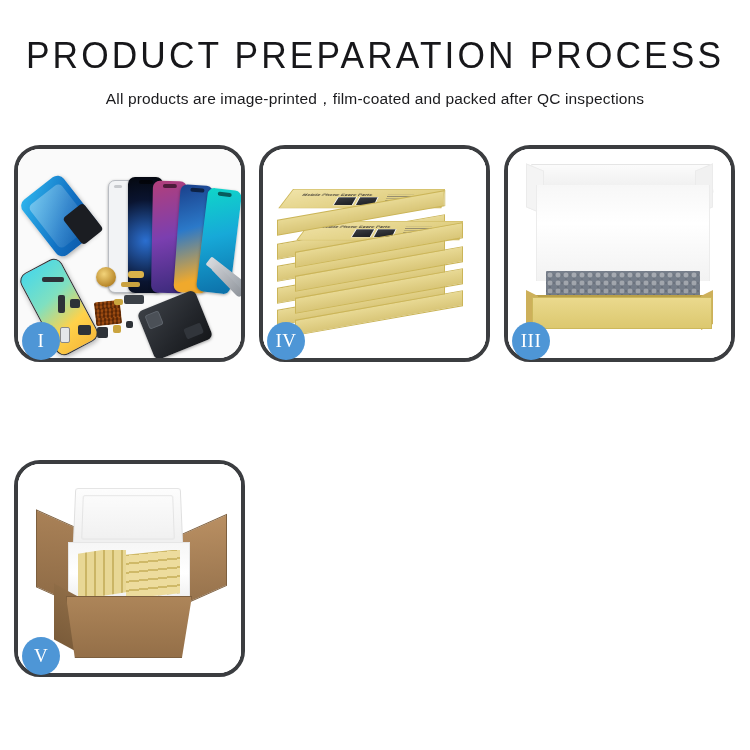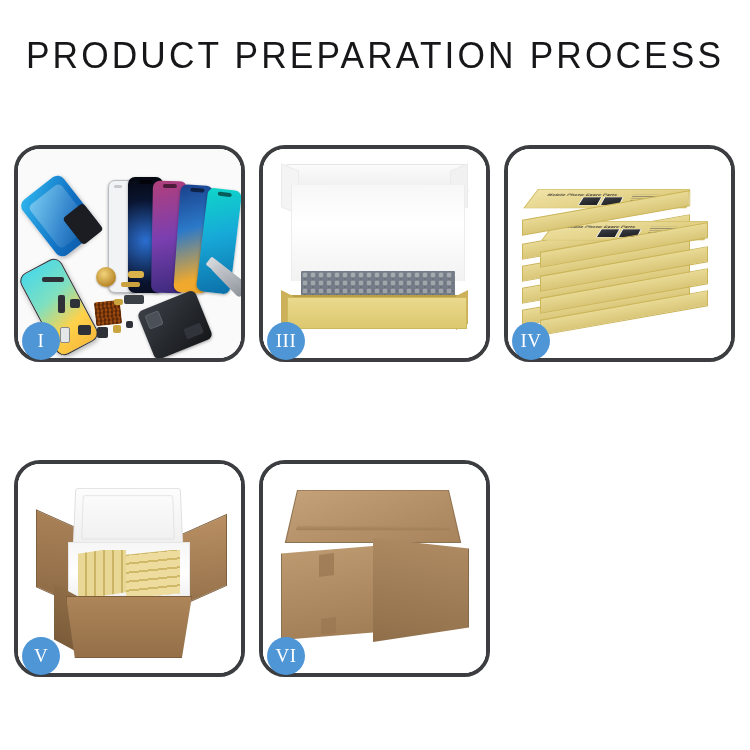--- a/index.html
+++ b/index.html
@@ -301,20 +301,21 @@
   .tab1 { left:40px; top:64px; width:15px; height:22px; transform:skewY(-7deg); }
   .tab2 { left:42px; top:128px; width:15px; height:16px; transform:skewY(-7deg); }
 </style>
 </head>
 <body>
 
 <div class="page">
 
   <div class="header">
     <div class="title">PRODUCT PREPARATION PROCESS</div>
+    <div class="subtitle">All products are image-printed，film-coated and packed after QC inspections</div>
   </div>
 
   <div class="grid">
 
     <div class="panel">
       <div class="panel-inner">
         <div class="scene1">
           <div class="blue-film"></div>
           <div class="dark-slab"></div>
           <div class="fan">
@@ -353,119 +354,104 @@
           <div class="tweezer"></div>
           <div class="tweezer2"></div>
         </div>
       </div>
       <div class="badge">I</div>
     </div>
 
 
     <div class="panel">
       <div class="panel-inner">
+        <div class="scene4">
+          <div class="stack">
+
+            <div class="sbox" style="left:6px; top:112px;">
+              <div class="side"></div>
+            </div>
+            <div class="sbox" style="left:6px; top:90px;">
+              <div class="side"></div>
+            </div>
+            <div class="sbox" style="left:6px; top:68px;">
+              <div class="side"></div>
+            </div>
+            <div class="sbox" style="left:6px; top:46px;">
+              <div class="side"></div>
+            </div>
+
+            <div class="sbox" style="left:24px; top:122px;">
+              <div class="side"></div>
+            </div>
+            <div class="sbox" style="left:24px; top:100px;">
+              <div class="side"></div>
+            </div>
+            <div class="sbox" style="left:24px; top:78px;">
+              <div class="side"></div>
+            </div>
+
+            <div class="sbox" style="left:24px; top:54px;">
+              <div class="top"></div>
+              <div class="lbl">
+                <div class="lbl-text">Mobile Phone Spare Parts</div>
+                <div class="lbl-img a"></div>
+                <div class="lbl-img b"></div>
+                <div class="lbl-lines"></div>
+              </div>
+              <div class="side"></div>
+            </div>
+
+            <div class="sbox" style="left:6px; top:22px;">
+              <div class="top"></div>
+              <div class="lbl">
+                <div class="lbl-text">Mobile Phone Spare Parts</div>
+                <div class="lbl-img a"></div>
+                <div class="lbl-img b"></div>
+                <div class="lbl-lines"></div>
+              </div>
+              <div class="side"></div>
+            </div>
+
+          </div>
+        </div>
+      </div>
+      <div class="badge">IV</div>
+    </div>
+
+    <div class="panel">
+      <div class="panel-inner">
         <div class="scene3">
           <div class="b3-lid"></div>
           <div class="b3-flapL"></div>
           <div class="b3-flapR"></div>
           <div class="b3-back"></div>
           <div class="b3-content"></div>
           <div class="b3-rim"></div>
           <div class="b3-frontL"></div>
           <div class="b3-frontR"></div>
           <div class="b3-front"></div>
         </div>
       </div>
       <div class="badge">III</div>
-    </div>
-
-    <div class="panel">
-      <div class="panel-inner">
-        <div class="scene4">
-          <div class="stack">
-
-            <div class="sbox" style="left:6px; top:112px;">
-              <div class="side"></div>
-            </div>
-            <div class="sbox" style="left:6px; top:90px;">
-              <div class="side"></div>
-            </div>
-            <div class="sbox" style="left:6px; top:68px;">
-              <div class="side"></div>
-            </div>
-            <div class="sbox" style="left:6px; top:46px;">
-              <div class="side"></div>
-            </div>
-
-            <div class="sbox" style="left:24px; top:122px;">
-              <div class="side"></div>
-            </div>
-            <div class="sbox" style="left:24px; top:100px;">
-              <div class="side"></div>
-            </div>
-            <div class="sbox" style="left:24px; top:78px;">
-              <div class="side"></div>
-            </div>
-
-            <div class="sbox" style="left:24px; top:54px;">
-              <div class="top"></div>
-              <div class="lbl">
-                <div class="lbl-text">Mobile Phone Spare Parts</div>
-                <div class="lbl-img a"></div>
-                <div class="lbl-img b"></div>
-                <div class="lbl-lines"></div>
-              </div>
-              <div class="side"></div>
-            </div>
-
-            <div class="sbox" style="left:6px; top:22px;">
-              <div class="top"></div>
-              <div class="lbl">
-                <div class="lbl-text">Mobile Phone Spare Parts</div>
-                <div class="lbl-img a"></div>
-                <div class="lbl-img b"></div>
-                <div class="lbl-lines"></div>
-              </div>
-              <div class="side"></div>
-            </div>
-
-          </div>
-        </div>
-      </div>
-      <div class="badge">IV</div>
     </div>
 
     <div class="panel">
       <div class="panel-inner">
         <div class="scene5">
           <div class="c5-flapL"></div>
           <div class="c5-flapR"></div>
           <div class="c5-foamlid"></div>
           <div class="c5-foambody"></div>
           <div class="c5-items">
             <div class="c5-itemsA"></div>
             <div class="c5-itemsB"></div>
           </div>
           <div class="c5-side"></div>
           <div class="c5-front"></div>
         </div>
       </div>
       <div class="badge">V</div>
     </div>
 
-    <div class="panel">
-      <div class="panel-inner">
-        <div class="scene6">
-          <div class="c6">
-            <div class="c6-top"></div>
-            <div class="c6-seam"></div>
-            <div class="c6-left"></div>
-            <div class="c6-right"></div>
-            <div class="tab tab1"></div>
-            <div class="tab tab2"></div>
-          </div>
-        </div>
-      </div>
-      <div class="badge">VI</div>
-    </div>
 
   </div>
 </div>
 
 </body></html>

